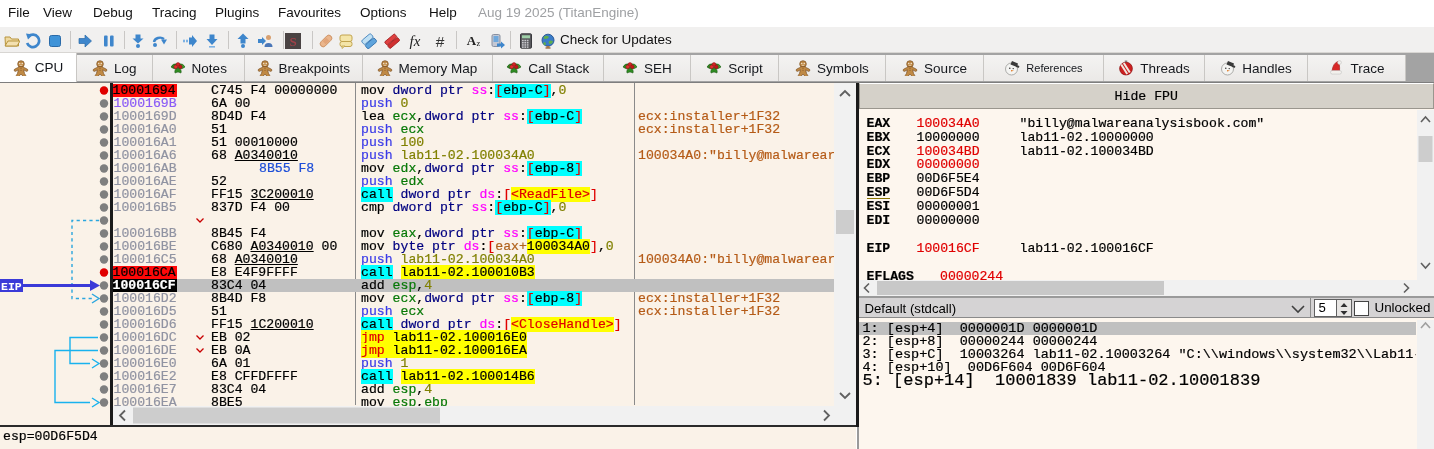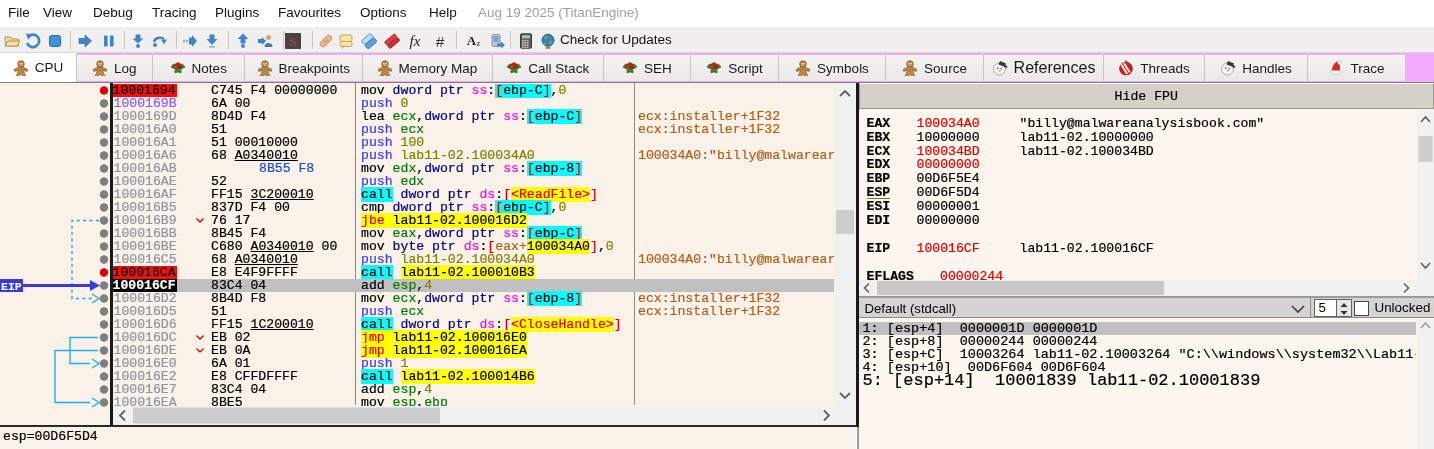--- a/index.html
+++ b/index.html
@@ -133,21 +133,21 @@
           </g>
         </svg></div>
 <div class="abs" style="left:540px;top:6px;width:16px;height:16px;"><svg width="16" height="16" viewBox="0 0 16 16">
           <circle cx="8" cy="7.2" r="6" fill="#3A7CC8" stroke="#2A5A98"></circle>
           <path d="M4,3.5 q3,-1.5 5,0.5 q-1,2 -3.5,2 q-2.5,0 -1.5,-2.5z M9,8 q2.5,-1 4,0.5 q-0.5,2.5 -3,2.5 q-2,-0.5 -1,-3z M4,9 q2,0 2,2 q0,1.5 -2,1 q-1.5,-1.5 0,-3z" fill="#5FAE4E"></path>
           <rect x="6.5" y="13" width="3" height="1.6" fill="#B07840"></rect>
           <rect x="5.5" y="14.4" width="5" height="1.2" fill="#8A5A28"></rect>
         </svg></div>
 <div class="abs" style="left:560px;top:5px;font-size:13.5px;color:#111;">Check for Updates</div>
 </div>
-<div class="abs" style="left:0;top:53px;width:1434px;height:29px;background:#f0abfc;text-decoration:underline;">
+<div class="abs" style="left:0;top:53px;width:1434px;height:29px;background:#a3a3a3;text-decoration:underline;">
 <div class="abs" style="left:0.0px;top:0px;width:77.0px;height:29px;background:#FFFFFF;border-right:1px solid #C9C7C4;display:flex;align-items:center;justify-content:center;">
 <div style="width:16px;height:16px;margin-right:6px;"><svg width="16" height="16" viewBox="0 0 16 16">
             <g stroke="#7A4E21" stroke-width="0.7">
               <circle cx="8" cy="4" r="3.3" fill="#C08A45"></circle>
               <path d="M6.2,6.7 h3.6 l1.7,1 3,1.6 a1.2,1.2 0 0 1 -1.2,2 l-2.7,-1.5 0.9,3.6 1.2,2 a1.3,1.3 0 0 1 -2.2,1.2 L8,14.2 5.5,16.6 a1.3,1.3 0 0 1 -2.2,-1.2 l1.2,-2 0.9,-3.6 -2.7,1.5 a1.2,1.2 0 0 1 -1.2,-2 l3,-1.6 z" fill="#C08A45"></path>
             </g>
             <circle cx="6.8" cy="3.4" r="0.55" fill="#fff"></circle>
             <circle cx="9.2" cy="3.4" r="0.55" fill="#fff"></circle>
             <path d="M6.6,5 q1.4,1 2.8,0" stroke="#fff" stroke-width="0.55" fill="none"></path>
             <circle cx="8" cy="8.3" r="0.5" fill="#7A4E21"></circle>
@@ -271,21 +271,21 @@
 </div>
 <div class="abs" style="left:984.0px;top:2px;width:120.0px;height:26px;background:linear-gradient(#F4F3F2,#EBE9E7);border-right:1px solid #C9C7C4;display:flex;align-items:center;justify-content:center;">
 <div style="width:16px;height:16px;margin-right:6px;"><svg width="16" height="16" viewBox="0 0 16 16">
             <circle cx="7.5" cy="9" r="6" fill="#F4F4F2" stroke="#9A9A98" stroke-width="0.8"></circle>
             <path d="M8,1 l6,2.5 -1,3.5 -6.5,-2.5z" fill="#3A3A3A"></path>
             <rect x="12" y="5.2" width="3.4" height="2" rx="0.8" transform="rotate(20 13 6)" fill="#3A3A3A"></rect>
             <circle cx="5.8" cy="8.2" r="0.7" fill="#222"></circle>
             <circle cx="9.2" cy="8.6" r="0.7" fill="#222"></circle>
             <polygon points="7,10 10,10.8 7,11.4" fill="#E07820"></polygon>
           </svg></div>
-        <span style="font-size:16px;color:#15181d;">References</span>
+        <span style="font-size:11px;color:#15181d;">References</span>
 </div>
 <div class="abs" style="left:1205.0px;top:2px;width:103.0px;height:26px;background:linear-gradient(#F4F3F2,#EBE9E7);border-right:1px solid #C9C7C4;display:flex;align-items:center;justify-content:center;">
 <div style="width:16px;height:16px;margin-right:6px;"><svg width="16" height="16" viewBox="0 0 16 16">
             <circle cx="7.5" cy="9" r="6" fill="#F4F4F2" stroke="#9A9A98" stroke-width="0.8"></circle>
             <path d="M8,1 l6,2.5 -1,3.5 -6.5,-2.5z" fill="#3A3A3A"></path>
             <rect x="12" y="5.2" width="3.4" height="2" rx="0.8" transform="rotate(20 13 6)" fill="#3A3A3A"></rect>
             <circle cx="5.8" cy="8.2" r="0.7" fill="#222"></circle>
             <circle cx="9.2" cy="8.6" r="0.7" fill="#222"></circle>
             <polygon points="7,10 10,10.8 7,11.4" fill="#E07820"></polygon>
           </svg></div>
@@ -359,25 +359,20 @@
 </div>
 <div class="row" style="top:104px;">
 <div class="abs mono" style="left:113.5px;top:0;color:#9093A2;">100016AF</div>
 <div class="abs mono" style="left:211px;top:0;"><span style="color:#000;">FF15 </span><span style="color:#000;text-decoration:underline;text-decoration-thickness:1px;text-underline-offset:1px;">3C200010</span></div>
 <div class="abs mono" style="left:361px;top:0;"><span style="color:#000;background:#00FFFF;">call</span><span style="color:#000;"> </span><span style="color:#000080;">dword ptr </span><span style="color:#FF00FF;">ds</span><span style="color:#000;">:</span><span style="color:#E00000;">[</span><span style="color:#E00000;background:#FFFF00;">&lt;ReadFile&gt;</span><span style="color:#E00000;">]</span></div>
 </div>
 <div class="row" style="top:117px;">
 <div class="abs mono" style="left:113.5px;top:0;color:#9093A2;">100016B5</div>
 <div class="abs mono" style="left:211px;top:0;"><span style="color:#000;">837D F4 00</span></div>
 <div class="abs mono" style="left:361px;top:0;"><span style="color:#000;">cmp </span><span style="color:#000080;">dword ptr </span><span style="color:#FF00FF;">ss</span><span style="color:#000;">:</span><span style="color:#E00000;background:#00FFFF;">[</span><span style="color:#000;background:#00FFFF;">ebp-C</span><span style="color:#E00000;background:#00FFFF;">]</span><span style="color:#000;">,</span><span style="color:#808000;">0</span></div>
-</div>
-<div class="row" style="top:130px;">
-<div class="abs mono" style="left:113.5px;top:0;color:#9093A2;">100016B9</div>
-<div class="abs mono" style="left:211px;top:0;"><span style="color:#000;">76 17</span></div>
-<div class="abs mono" style="left:361px;top:0;"><span style="color:#E00000;background:#FFFF00;">jbe</span><span style="color:#000;background:#FFFF00;"> </span><span style="color:#000;background:#FFFF00;">lab11-02.100016D2</span></div>
 </div>
 <div class="row" style="top:143px;">
 <div class="abs mono" style="left:113.5px;top:0;color:#9093A2;">100016BB</div>
 <div class="abs mono" style="left:211px;top:0;"><span style="color:#000;">8B45 F4</span></div>
 <div class="abs mono" style="left:361px;top:0;"><span style="color:#000;">mov </span><span style="color:#067806;">eax</span><span style="color:#000;">,</span><span style="color:#000080;">dword ptr </span><span style="color:#FF00FF;">ss</span><span style="color:#000;">:</span><span style="color:#E00000;background:#00FFFF;">[</span><span style="color:#000;background:#00FFFF;">ebp-C</span><span style="color:#E00000;background:#00FFFF;">]</span></div>
 </div>
 <div class="row" style="top:156px;">
 <div class="abs mono" style="left:113.5px;top:0;color:#9093A2;">100016BE</div>
 <div class="abs mono" style="left:211px;top:0;"><span style="color:#000;">C680 </span><span style="color:#000;text-decoration:underline;text-decoration-thickness:1px;text-underline-offset:1px;">A0340010</span><span style="color:#000;"> 00</span></div>
 <div class="abs mono" style="left:361px;top:0;"><span style="color:#000;">mov </span><span style="color:#000080;">byte ptr </span><span style="color:#FF00FF;">ds</span><span style="color:#000;">:</span><span style="color:#E00000;">[</span><span style="color:#B0621C;">eax</span><span style="color:#B0621C;">+</span><span style="color:#000;background:#FFFF00;">100034A0</span><span style="color:#E00000;">]</span><span style="color:#000;">,</span><span style="color:#808000;">0</span></div>

